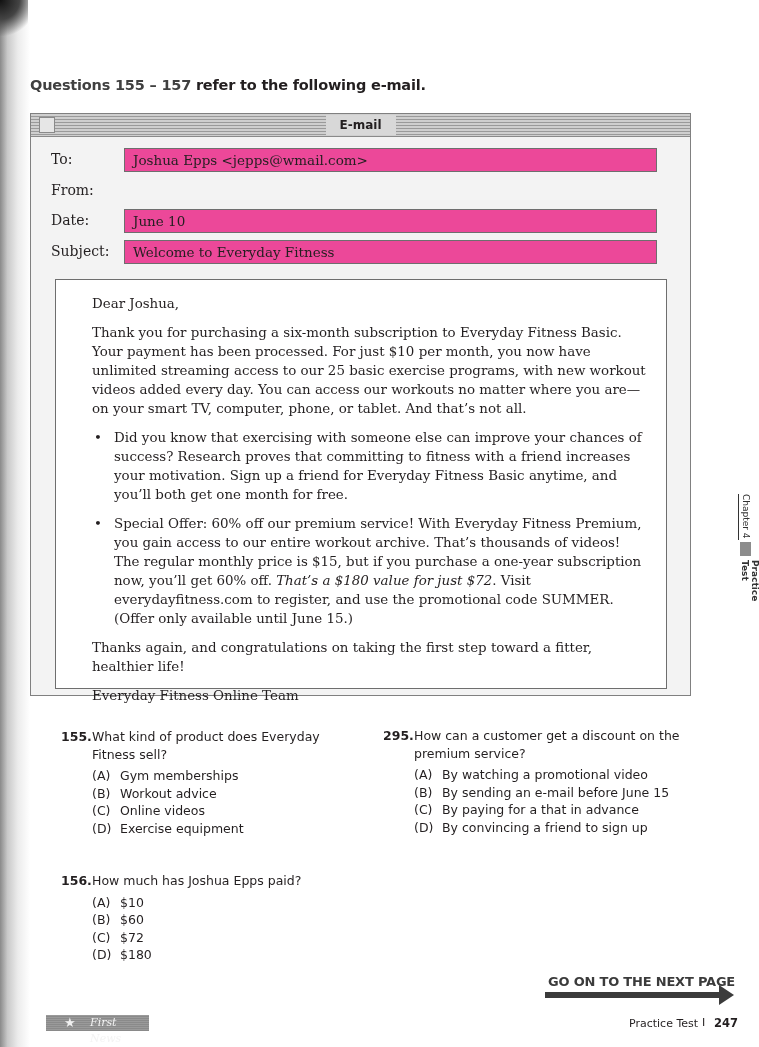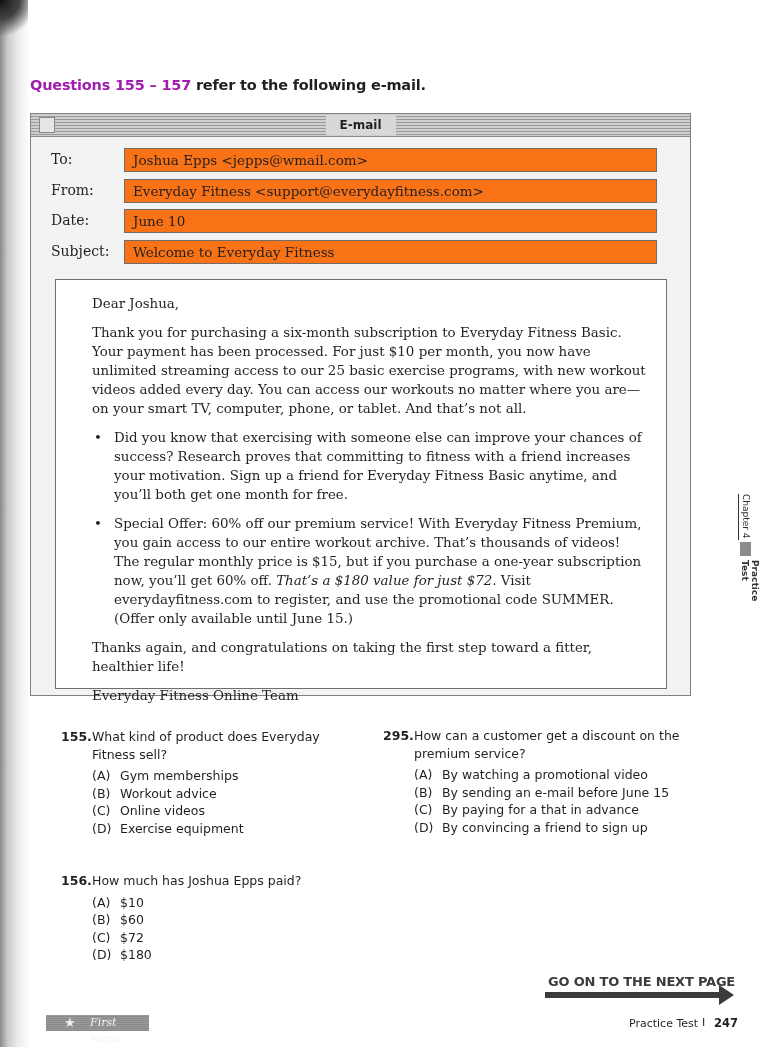--- a/index.html
+++ b/index.html
@@ -15,21 +15,21 @@
   }
   .page-shadow-top {
     position:absolute; left:0; top:0; width:28px; height:40px;
     background:radial-gradient(circle at 0 0, #111 0%, #444 40%, rgba(255,255,255,0) 75%);
   }
   .section-heading {
     position:absolute; left:30px; top:77px;
     font-family:"DejaVu Sans", sans-serif; font-weight:bold; font-size:14.5px;
     letter-spacing:-0.2px; color:#231f20;
   }
-  .section-heading .range { color:#a21caf; }
+  .section-heading .range { color:#404040; }
 
   
   .email-window {
     position:absolute; left:30px; top:113px; width:661px; height:583px;
     border:1px solid #808080; background:#f3f3f3; box-sizing:border-box;
   }
   .titlebar {
     position:absolute; left:0; top:0; right:0; height:22px;
     background:repeating-linear-gradient(to bottom, #cfcfcf 0px, #cfcfcf 2px, #9a9a9a 2px, #9a9a9a 3px);
     border-bottom:1px solid #8a8a8a;
@@ -43,21 +43,21 @@
     background:#d8d8d8; padding:0 14px; font-size:12px; font-weight:bold;
     line-height:20px; color:#231f20;
   }
   .header-row { position:absolute; left:0; height:18px; width:100%; }
   .header-label {
     position:absolute; left:20px; top:3px;
     font-family:"DejaVu Serif", serif; font-size:14px; color:#231f20;
   }
   .header-field {
     position:absolute; left:93px; top:0; width:533px; height:24px;
-    background:#f97316; border:1px solid #6e6e6e; box-sizing:border-box;
+    background:#ec4899; border:1px solid #6e6e6e; box-sizing:border-box;
     font-family:"DejaVu Serif", serif; font-size:13.5px; line-height:22px;
     padding-left:8px; color:#231f20; white-space:nowrap;
   }
   .body-box {
     position:absolute; left:24px; top:165px; width:612px; height:410px;
     background:#ffffff; border:1px solid #6e6e6e; box-sizing:border-box;
     padding:14px 20px 0 36px;
     font-family:"DejaVu Serif", serif; font-size:13.4px; line-height:19px; color:#231f20;
   }
   .body-box p { margin:0 0 10px 0; }
@@ -139,21 +139,20 @@
     <div class="title-close"></div>
     <div class="title-text">E-mail</div>
   </div>
 
   <div class="header-row" style="top:34px;">
     <span class="header-label">To:</span>
     <div class="header-field">Joshua Epps &lt;jepps@wmail.com&gt;</div>
   </div>
   <div class="header-row" style="top:65px;">
     <span class="header-label">From:</span>
-    <div class="header-field">Everyday Fitness &lt;support@everydayfitness.com&gt;</div>
   </div>
   <div class="header-row" style="top:95px;">
     <span class="header-label">Date:</span>
     <div class="header-field">June 10</div>
   </div>
   <div class="header-row" style="top:126px;">
     <span class="header-label">Subject:</span>
     <div class="header-field">Welcome to Everyday Fitness</div>
   </div>
 

